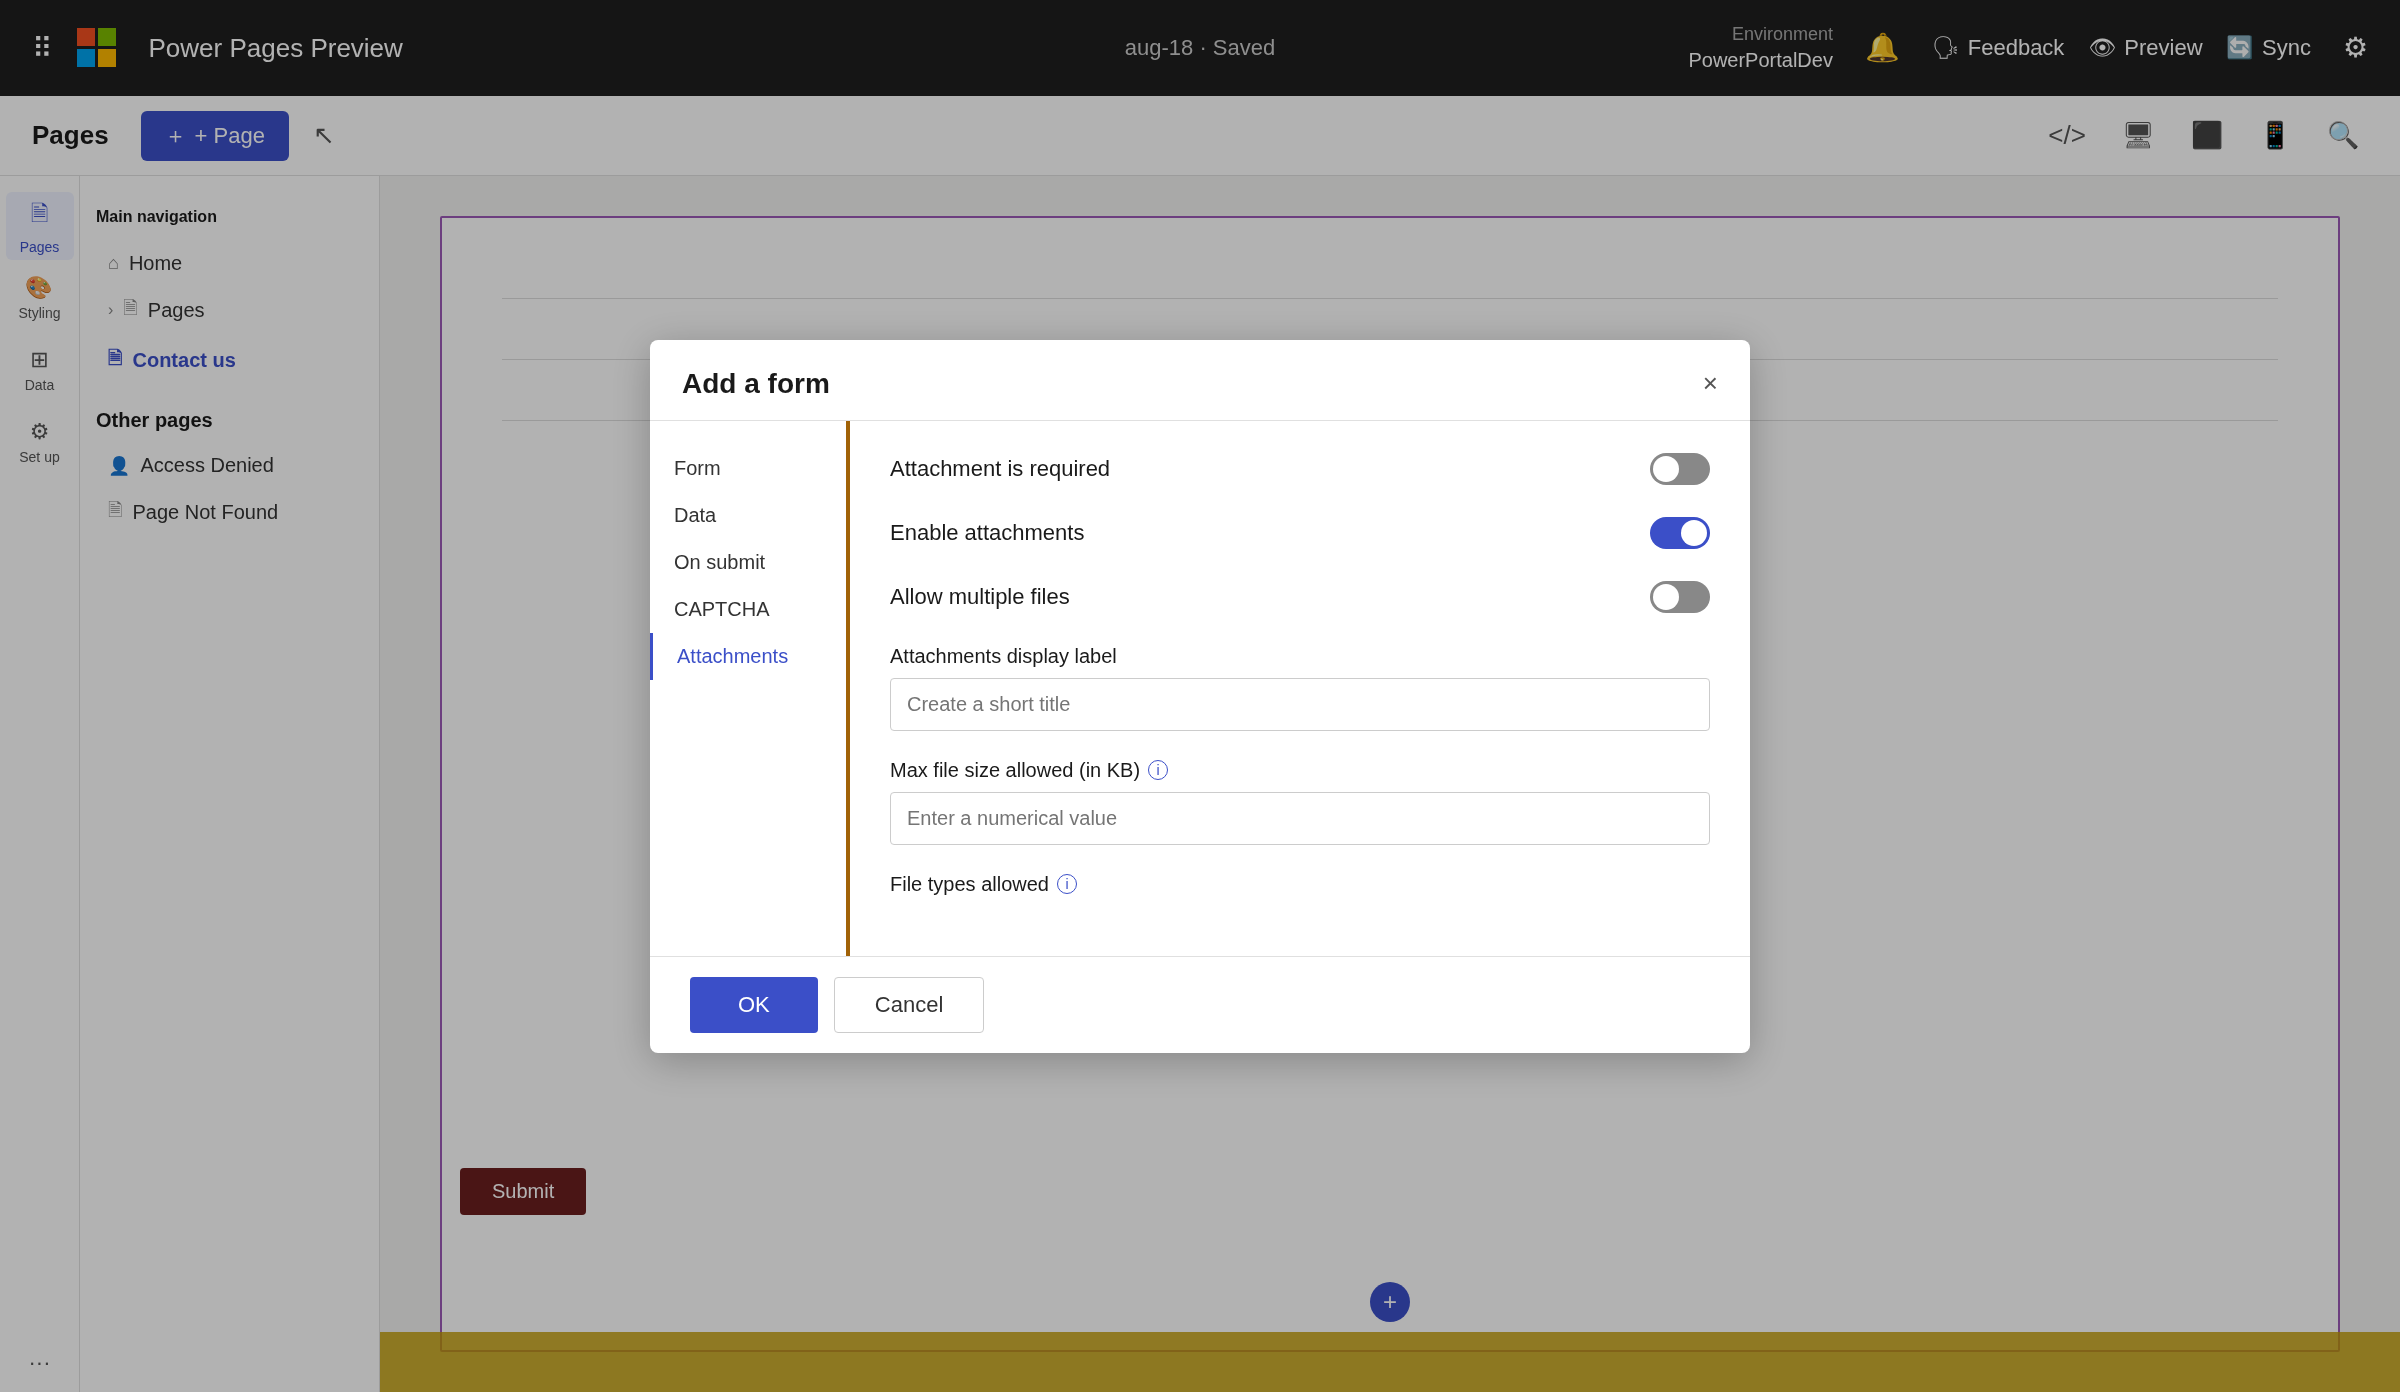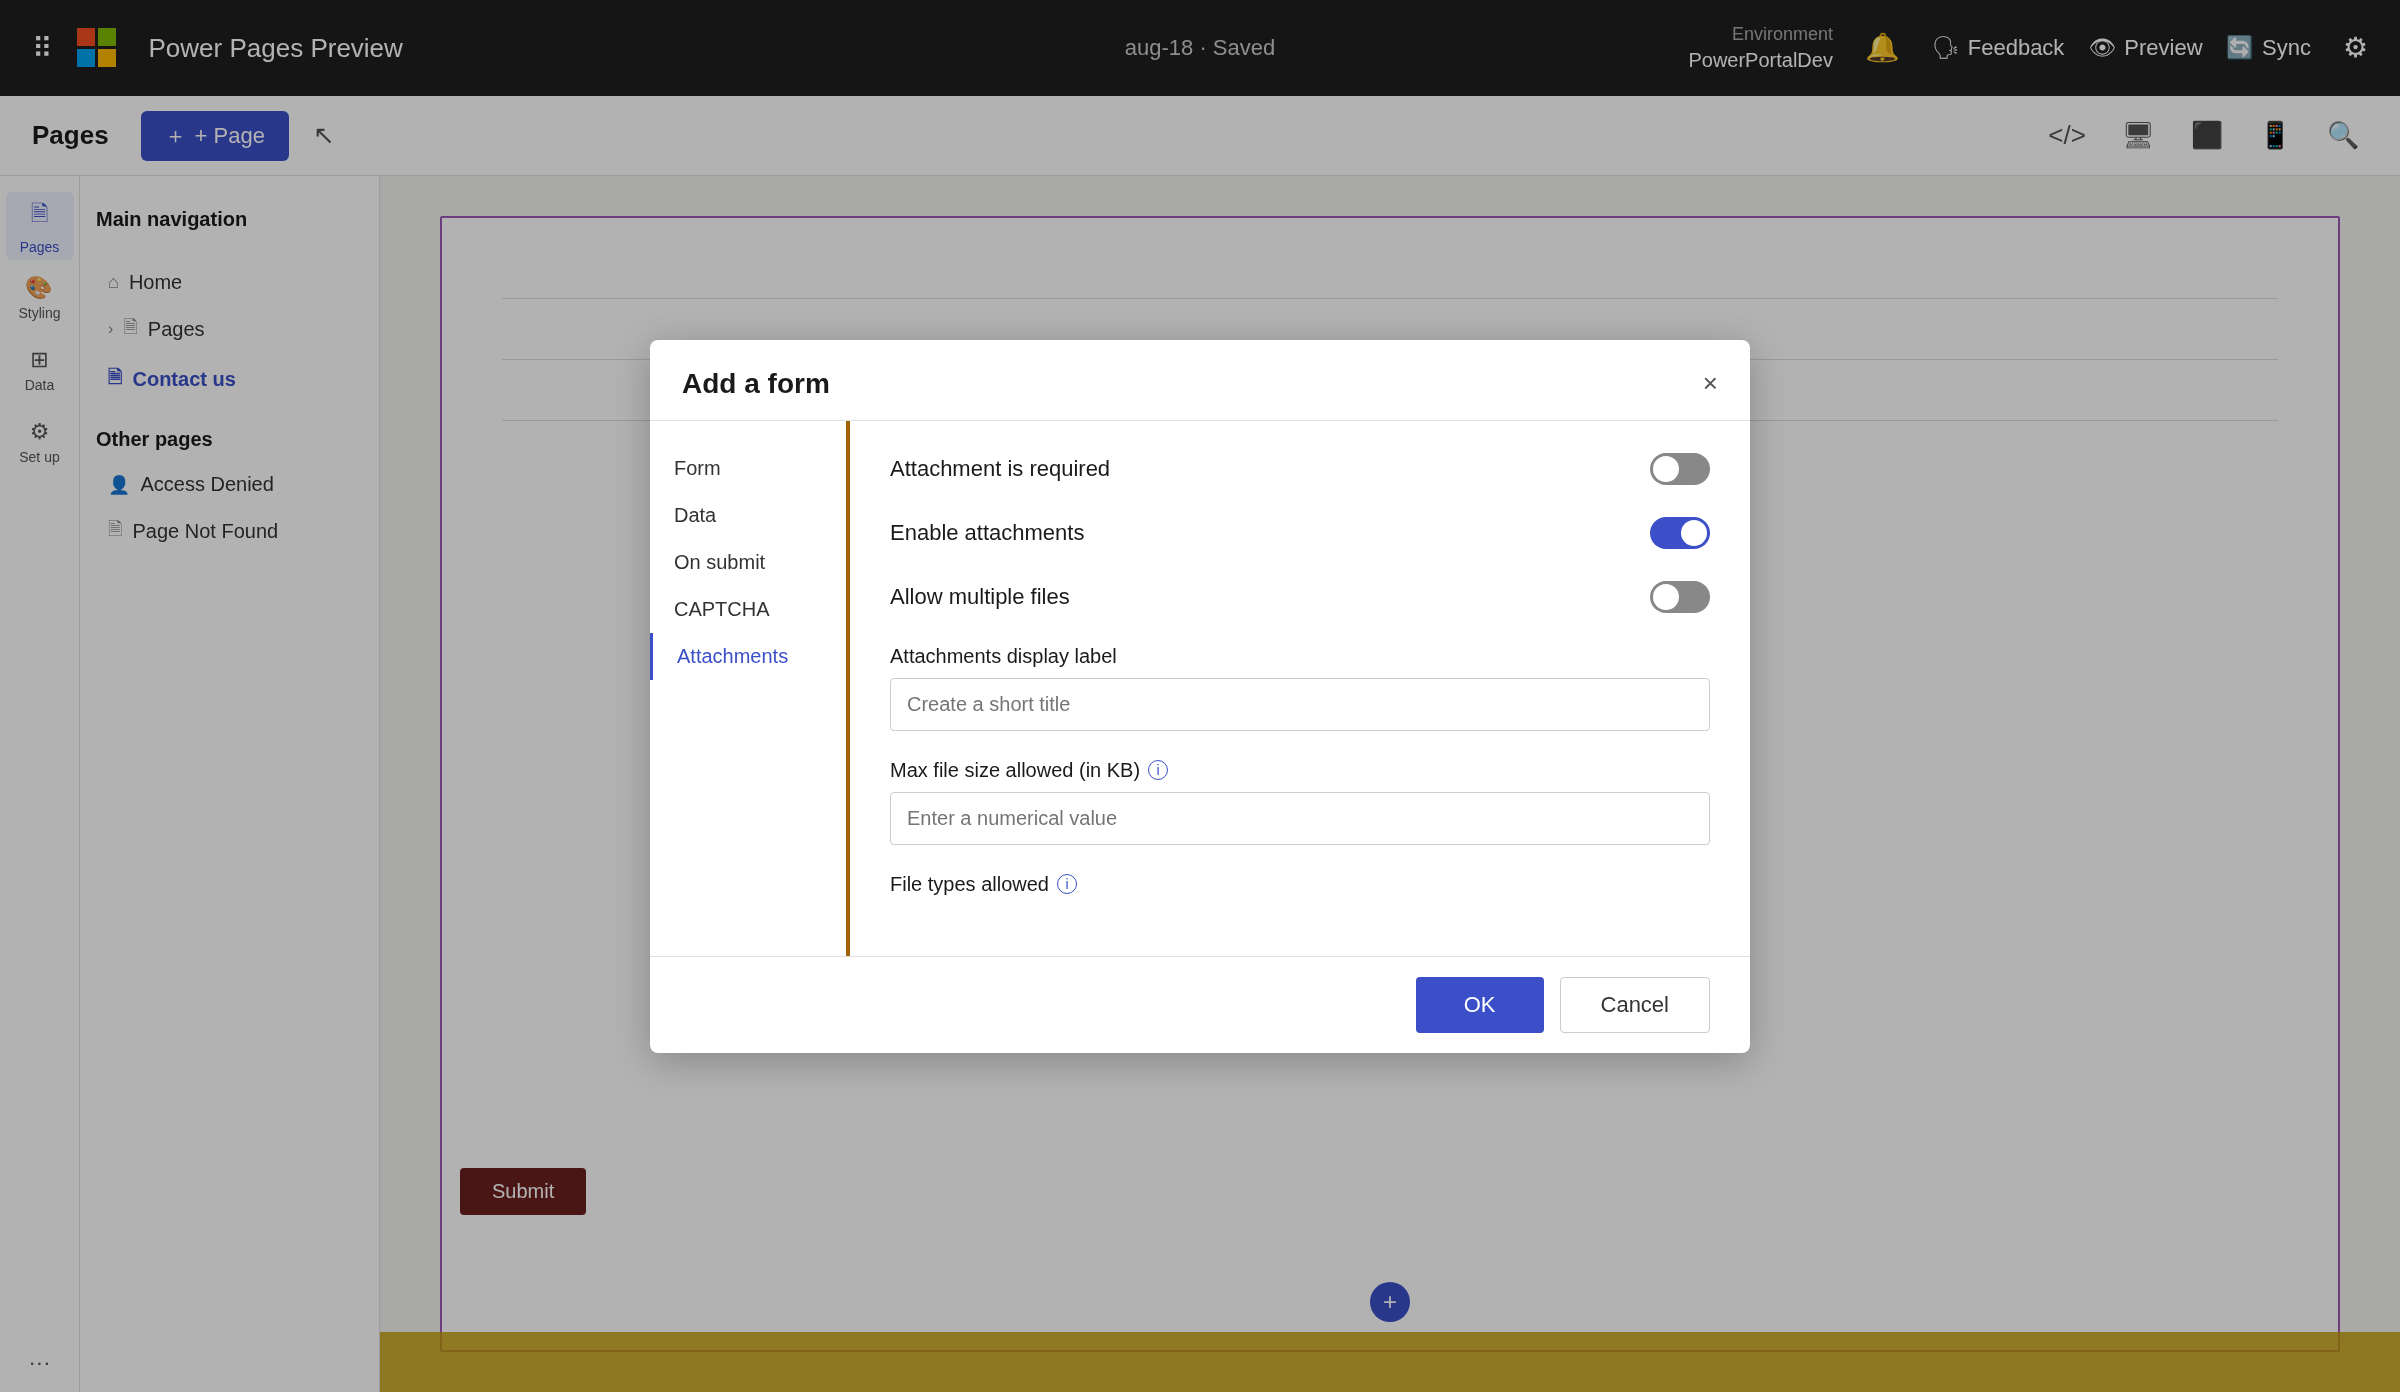--- a/index.html
+++ b/index.html
@@ -159,24 +159,24 @@
 
     
     .pages-panel {
       width: 300px;
       background: #fff;
       border-right: 1px solid #e0e0e0;
       padding: 24px 16px;
       overflow-y: auto;
     }
     .nav-section-label {
-      font-size: 20px;
+      font-size: 16px;
       font-weight: 600;
       color: #1a1a1a;
-      margin-bottom: 30px;
+      margin-bottom: 16px;
       margin-top: 8px;
     }
     .page-item {
       display: flex;
       align-items: center;
       padding: 10px 12px;
       border-radius: 4px;
       cursor: pointer;
       gap: 10px;
       font-size: 20px;
@@ -399,21 +399,20 @@
       padding: 14px 16px;
       border: 1px solid #ccc;
       border-radius: 4px;
       font-size: 20px;
       color: #aaa;
       background: #fff;
     }
     .dialog-footer {
       padding: 20px 40px;
       display: flex;
-      justify-content: flex-end;
       gap: 16px;
       border-top: 1px solid #e0e0e0;
     }
     .btn-ok {
       background: #3b4fc8;
       color: #fff;
       border: none;
       border-radius: 4px;
       padding: 14px 48px;
       font-size: 22px;

